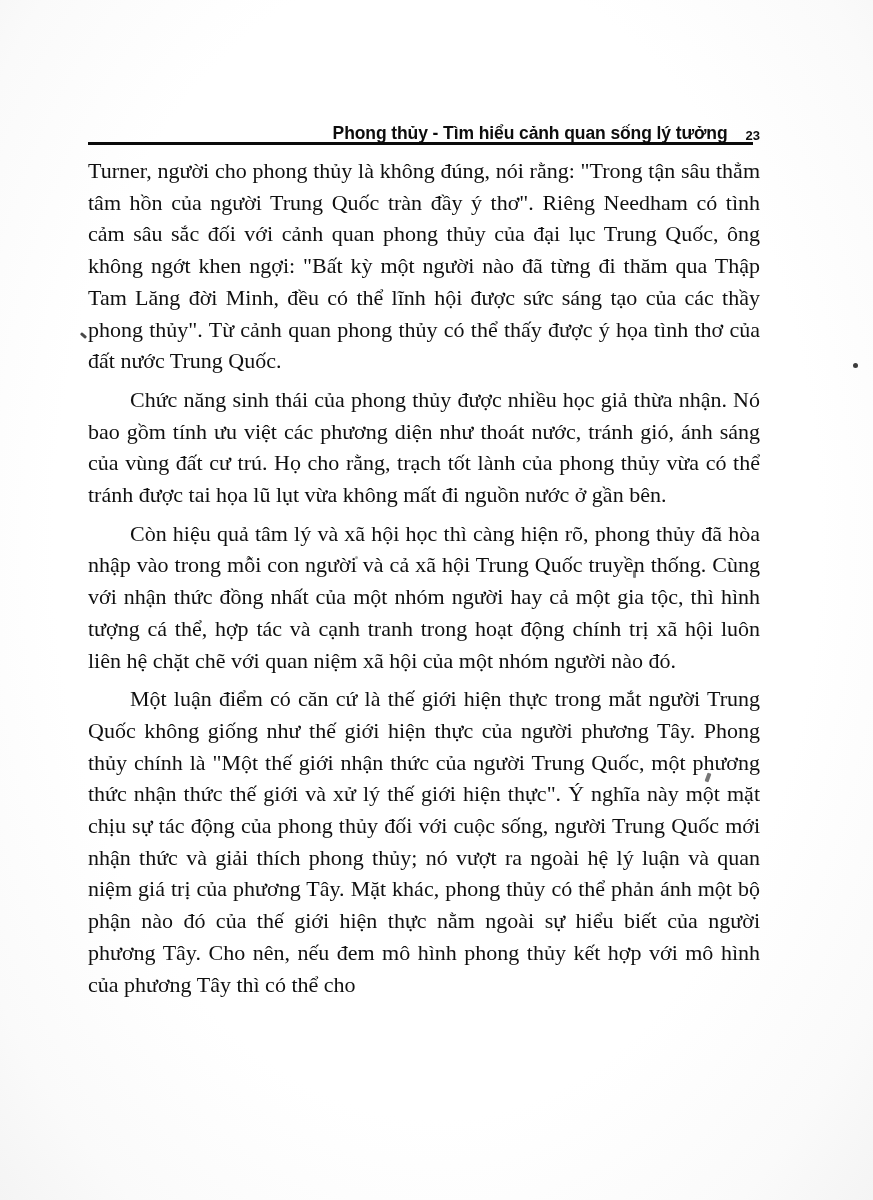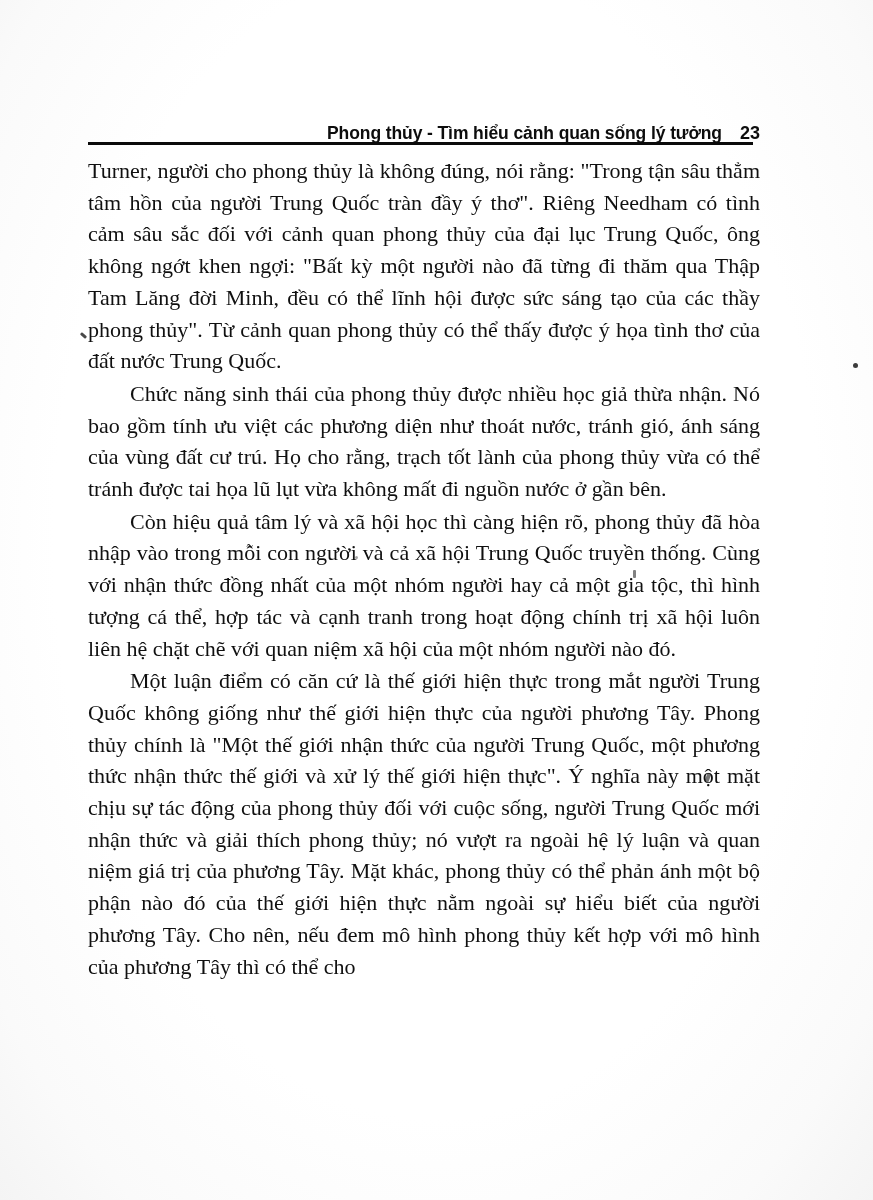--- a/index.html
+++ b/index.html
@@ -47,21 +47,21 @@
     font-weight: bold;
     font-size: 17.5px;
     letter-spacing: -0.1px;
     white-space: nowrap;
     color: #0d0d0d;
     line-height: 1;
   }
   .header-pageno {
     font-family: "Liberation Sans", "DejaVu Sans", sans-serif;
     font-weight: bold;
-    font-size: 18px;
+    font-size: 13px;
     color: #0d0d0d;
     line-height: 1;
     margin-top: 18px;
   }
 
   .header-rule {
     position: absolute;
     left: 88px;
     width: 665px;
     top: 142px;
@@ -80,21 +80,21 @@
     text-justify: inter-word;
     color: #101010;
   }
 
   .body-text p {
     margin: 0;
     text-indent: 0;
   }
   .body-text p.indent {
     text-indent: 42px;
-    margin-top: 1px;
+    margin-top: 7px;
   }
 
   
   .speck {
     position: absolute;
     background: #1a1a1a;
     border-radius: 50%;
     pointer-events: none;
   }
   .speck.s1 { left: 853px; top: 363px; width: 5px; height: 5px; opacity: .85; }

